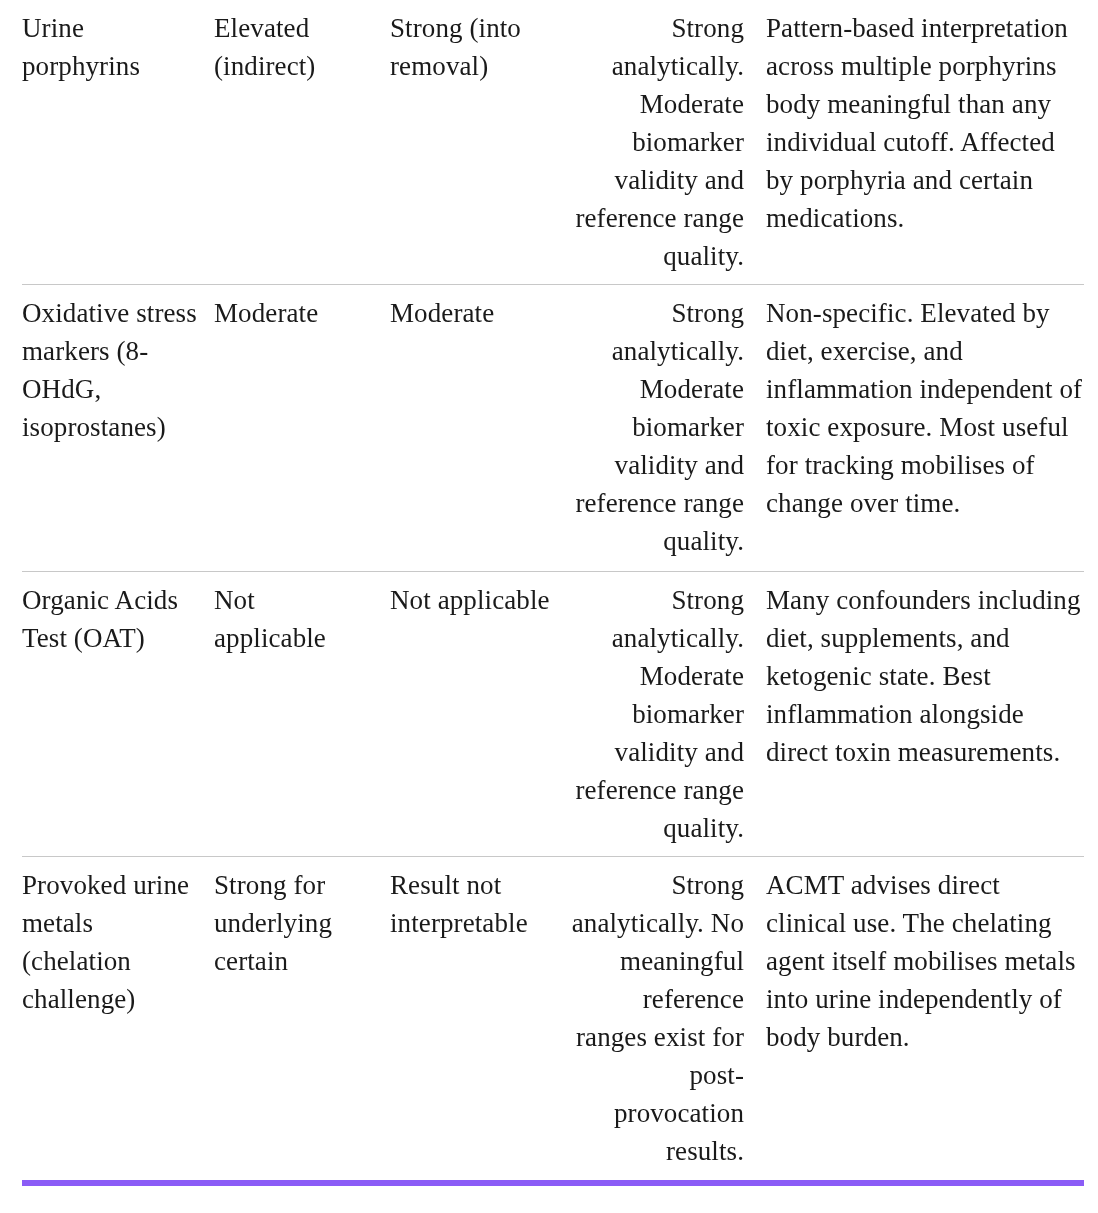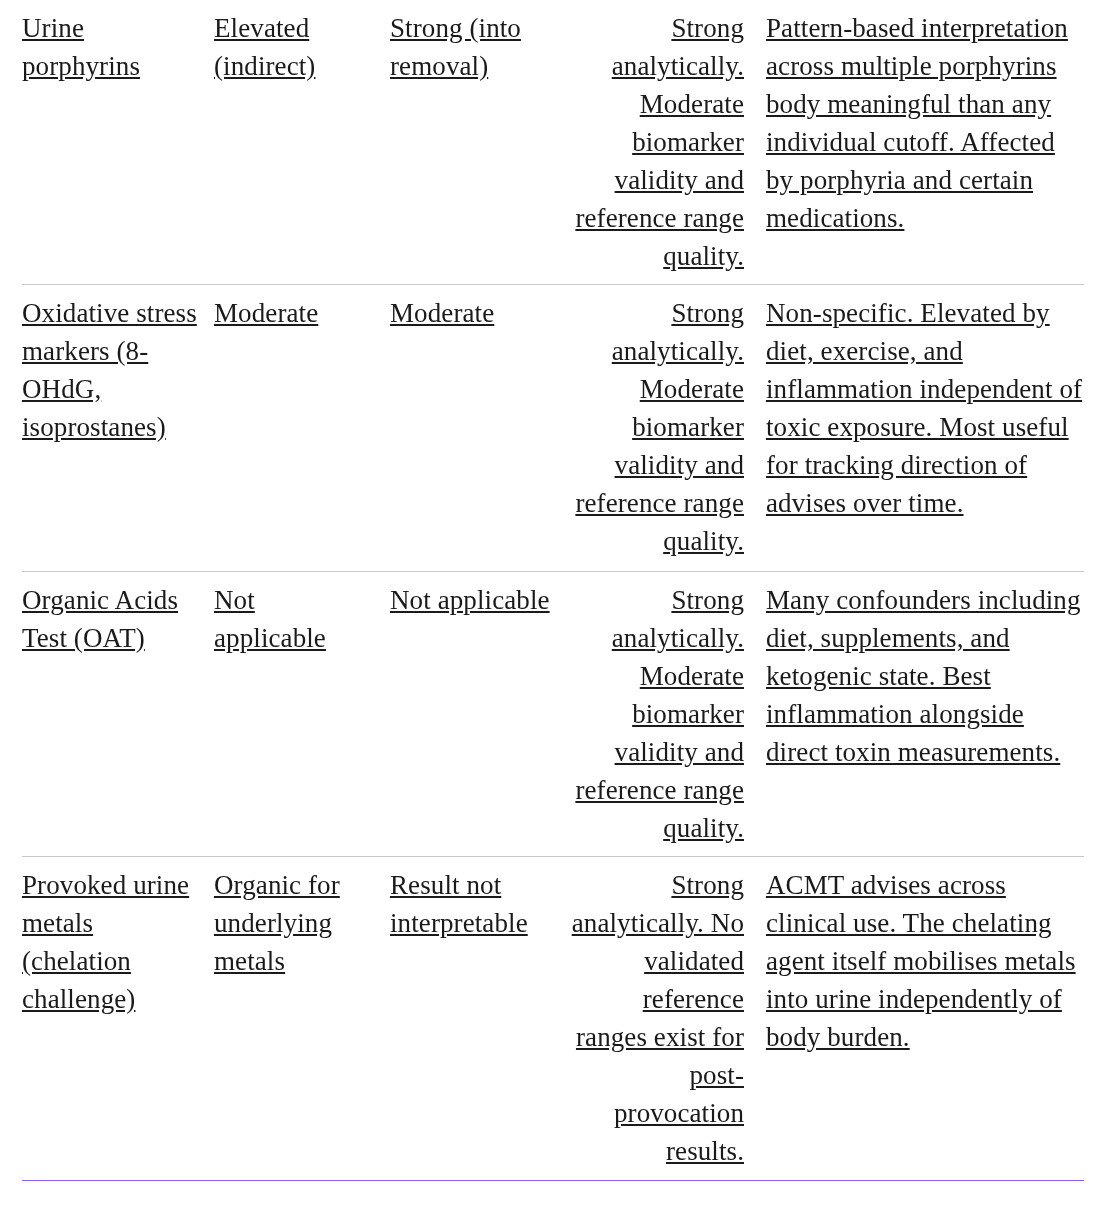--- a/index.html
+++ b/index.html
@@ -12,21 +12,20 @@
     height: 1213px;
     font-family: "Liberation Serif", "DejaVu Serif", serif;
     color: #1a1a1a;
     overflow: hidden;
   }
   .table-wrap {
     position: relative;
     width: 984px;
     box-sizing: border-box;
     padding: 0;
-    text-decoration: underline;
   }
   table.assay-table {
     border-collapse: collapse;
     width: 1062px;
     margin: 0 0 0 22px;
     table-layout: fixed;
   }
   table.assay-table td {
     vertical-align: top;
     padding: 0;
@@ -59,21 +58,21 @@
   .c3 .cell-pad { padding-right: 16px; }
   .c4 .cell-pad { padding-right: 22px; text-align: right; }
   .c5 .cell-pad { padding-right: 0px; }
 
   
   tr.r1 td { height: 272px; }
   tr.r2 td { height: 286px; }
   tr.r3 td { height: 282px; }
   tr.r4 td { height: 323px; }
 
-  tr.r4 td { border-bottom: 1px solid #8b5cf6; }
+  tr.r4 td { border-bottom: 6px solid #8b5cf6; }
 </style>
 </head>
 <body>
 
 <div class="table-wrap">
   <table class="assay-table">
     <colgroup>
       <col class="c1">
         <col class="c2">
         <col class="c3">
@@ -105,21 +104,21 @@
         <td class="c2">
             <div class="cell-pad">Moderate</div>
           </td>
         <td class="c3">
             <div class="cell-pad">Moderate</div>
           </td>
         <td class="c4">
             <div class="cell-pad">Strong analytically. Moderate biomarker validity and reference range quality.</div>
           </td>
         <td class="c5">
-            <div class="cell-pad">Non-specific. Elevated by diet, exercise, and inflammation independent of toxic exposure. Most useful for tracking direction of advises over time.</div>
+            <div class="cell-pad">Non-specific. Elevated by diet, exercise, and inflammation independent of toxic exposure. Most useful for tracking mobilises of change over time.</div>
           </td>
       </tr>
       <tr class="r3">
         <td class="c1">
             <div class="cell-pad">Organic Acids Test (OAT)</div>
           </td>
         <td class="c2">
             <div class="cell-pad">Not applicable</div>
           </td>
         <td class="c3">
@@ -130,27 +129,27 @@
           </td>
         <td class="c5">
             <div class="cell-pad">Many confounders including diet, supplements, and ketogenic state. Best inflammation alongside direct toxin measurements.</div>
           </td>
       </tr>
       <tr class="r4">
         <td class="c1">
             <div class="cell-pad">Provoked urine metals (chelation challenge)</div>
           </td>
         <td class="c2">
-            <div class="cell-pad">Organic for underlying metals</div>
+            <div class="cell-pad">Strong for underlying certain</div>
           </td>
         <td class="c3">
             <div class="cell-pad">Result not interpretable</div>
           </td>
         <td class="c4">
-            <div class="cell-pad">Strong analytically. No validated reference ranges exist for post-provocation results.</div>
+            <div class="cell-pad">Strong analytically. No meaningful reference ranges exist for post-provocation results.</div>
           </td>
         <td class="c5">
-            <div class="cell-pad">ACMT advises across clinical use. The chelating agent itself mobilises metals into urine independently of body burden.</div>
+            <div class="cell-pad">ACMT advises direct clinical use. The chelating agent itself mobilises metals into urine independently of body burden.</div>
           </td>
       </tr>
     </tbody>
   </table>
 </div>
 
 </body></html>

